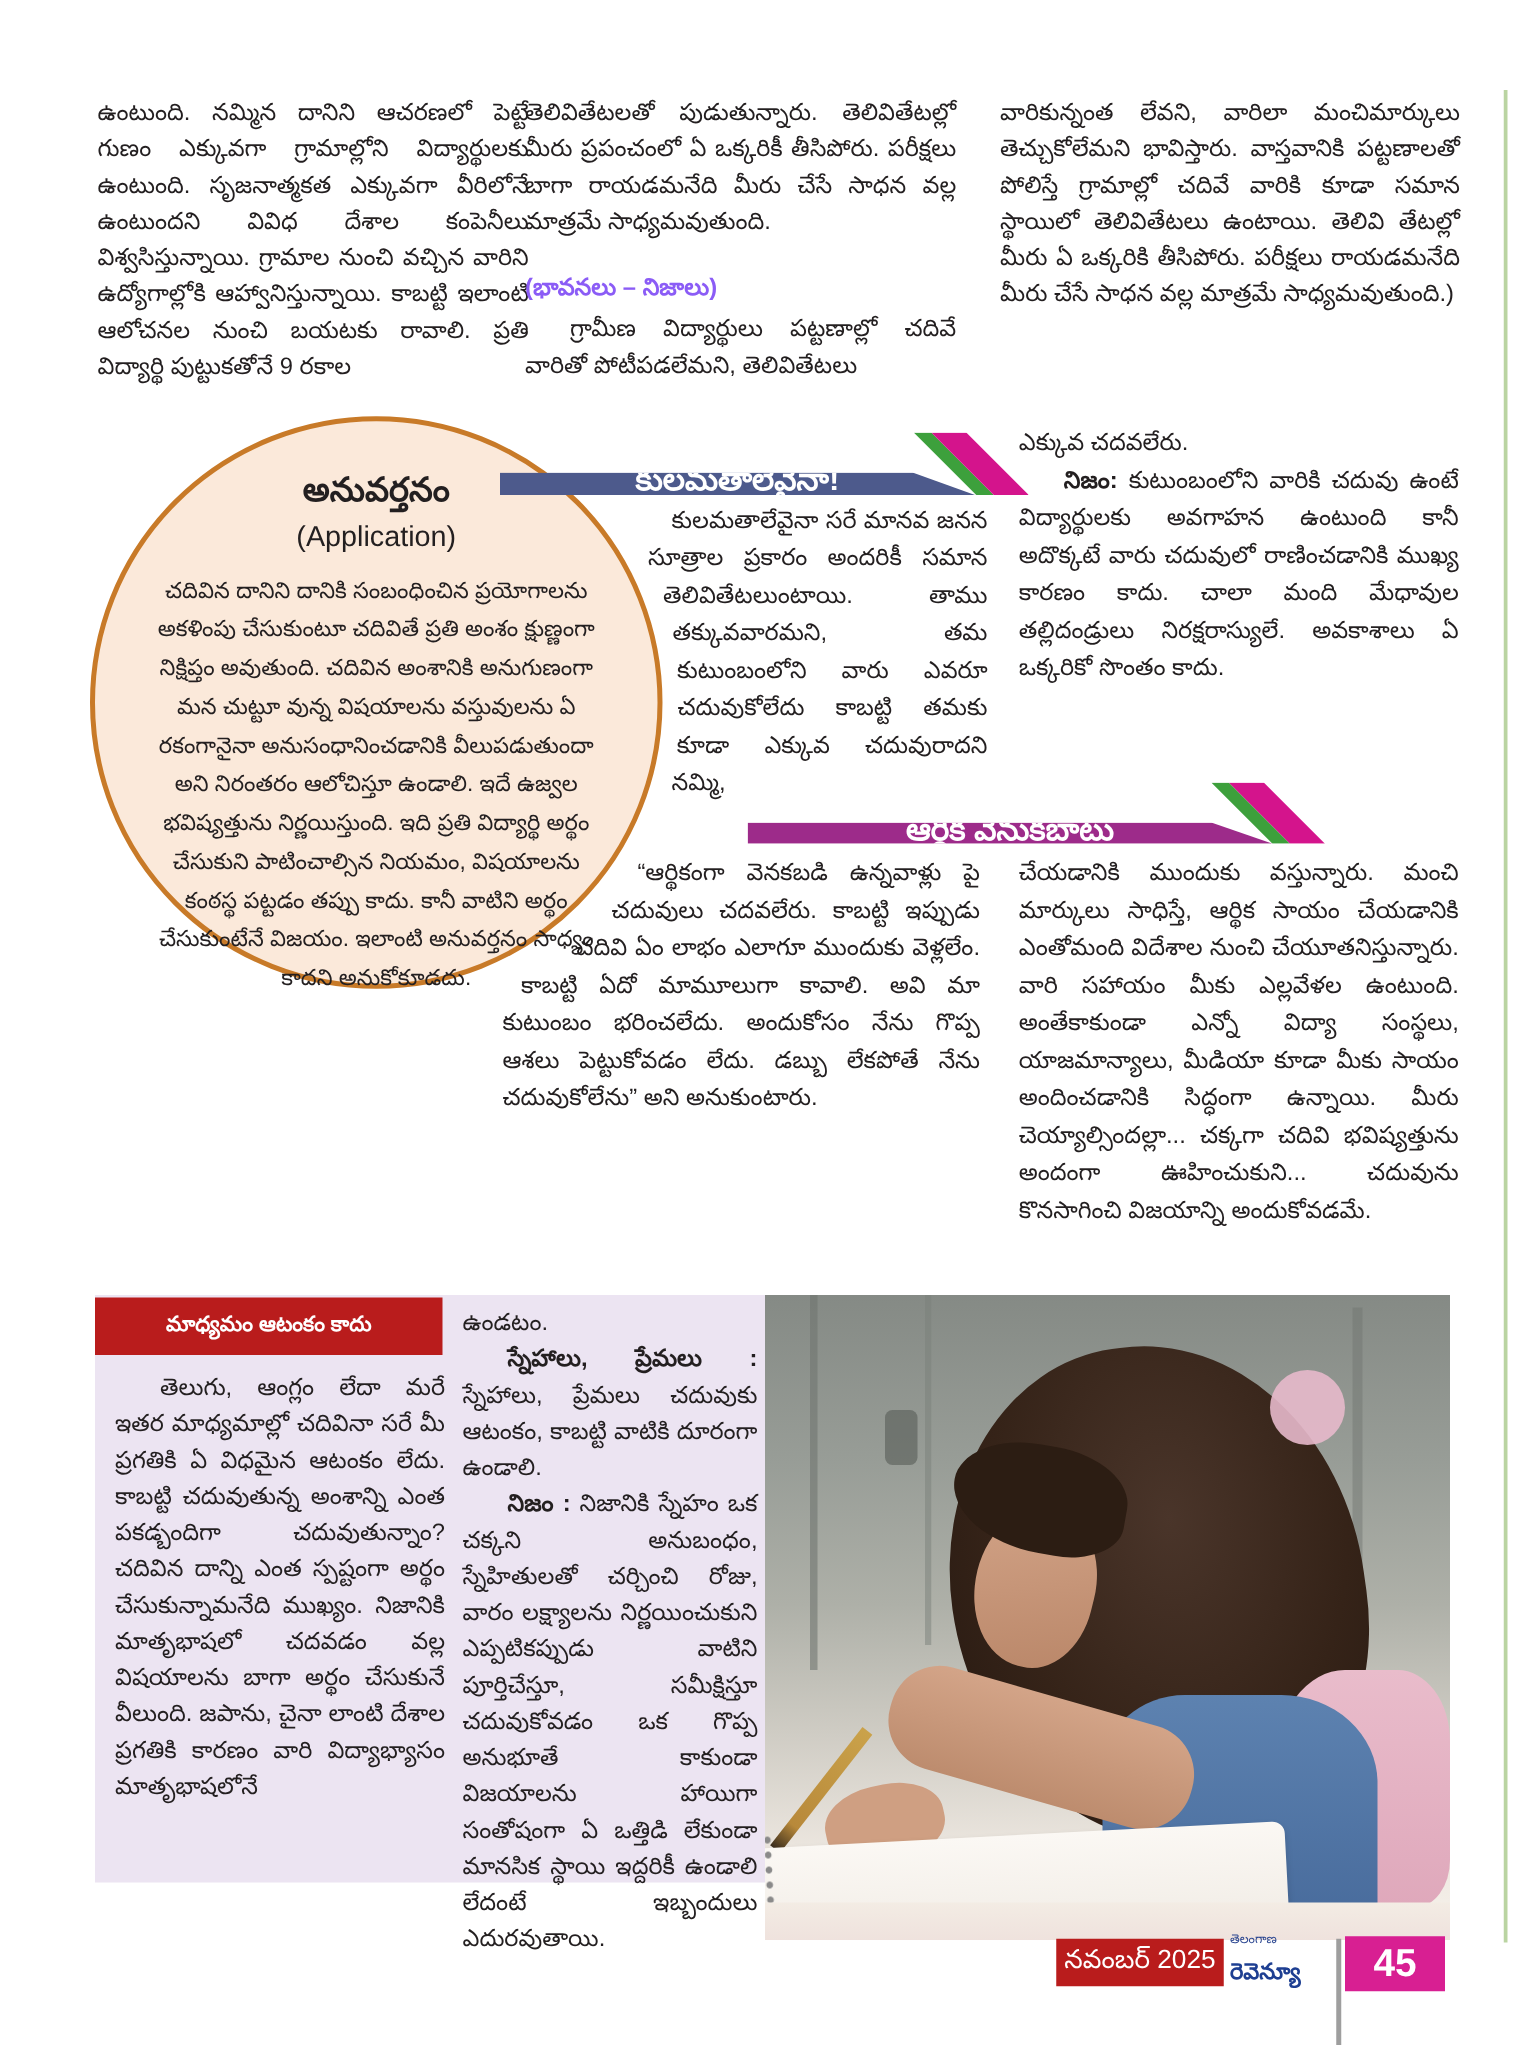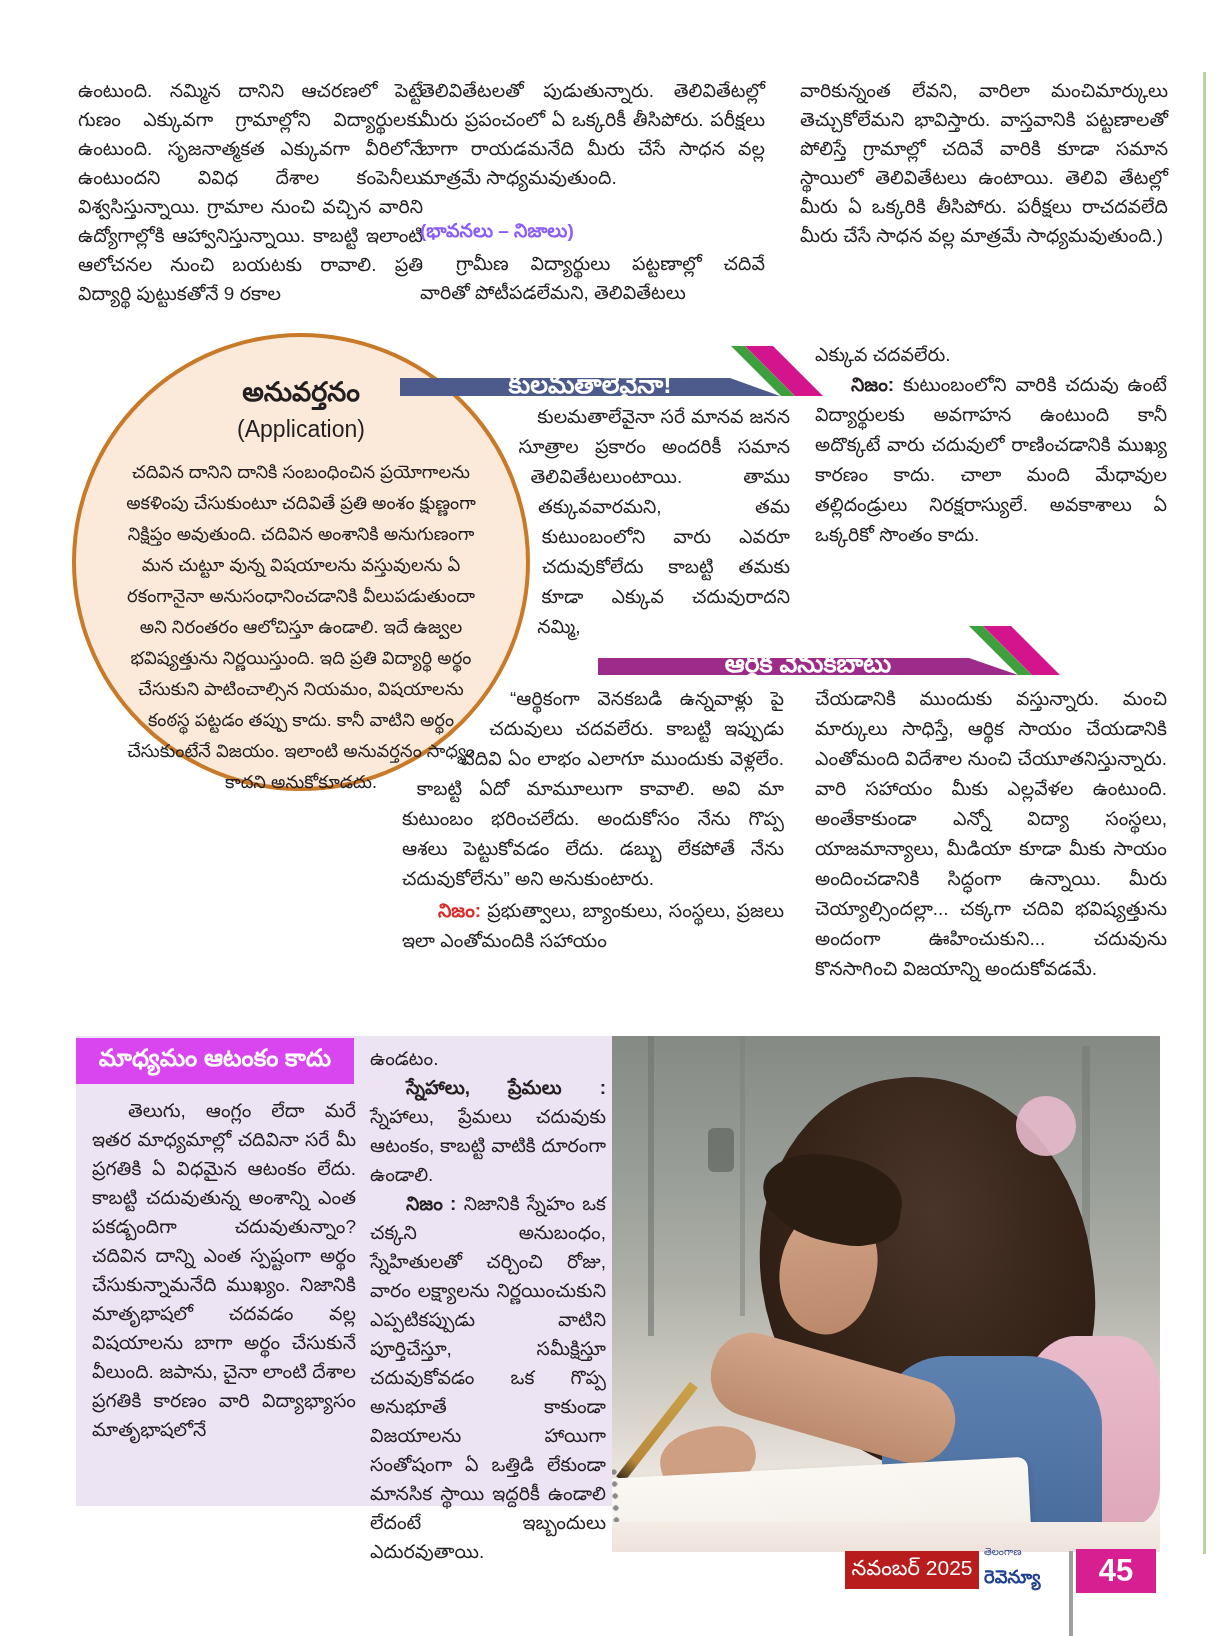--- a/index.html
+++ b/index.html
@@ -34,22 +34,22 @@
   
   .flow{font-size:19px;line-height:30px;text-align:justify;}
   .flow p{margin:0;}
   .spacer1{float:left;width:146px;height:226px;shape-outside:circle(237px at -97px 163px);}
   .spacer2{float:left;width:150px;height:118px;shape-outside:circle(237px at -97px -119px);}
   .fact-red{color:#d92b27;font-weight:bold;}
   .fact-dark{font-weight:bold;}
   
   .pinkbox{left:76px;top:1036px;width:541px;height:470px;background:#ece4f2;}
   .pink-head{
-    position:absolute;left:0;top:2px;width:278px;height:46px;background:#d946ef;
-    color:#ffffff;font-weight:bold;font-size:24px;display:flex;align-items:center;justify-content:center;
+    position:absolute;left:0;top:2px;width:278px;height:46px;background:#b91c1c;
+    color:#ffffff;font-weight:bold;font-size:17px;display:flex;align-items:center;justify-content:center;
   }
   .pink-left{position:absolute;left:16px;top:60px;width:264px;font-size:19px;line-height:29px;text-align:justify;}
   .pink-right{position:absolute;left:294px;top:8px;width:236px;font-size:19px;line-height:29px;text-align:justify;}
   .pinkbox p{margin:0;}
   
   .photo{left:612px;top:1036px;width:548px;height:516px;overflow:hidden;
     background:linear-gradient(180deg,#858a85 0%,#989d97 26%,#aeb0a8 48%,#cfccc4 68%,#efe9e2 88%,#f7f3ec 100%);}
   .ph{position:absolute;}
   
   .f-date{left:845px;top:1551px;width:134px;height:38px;background:#b91c1c;color:#fff;
@@ -71,21 +71,21 @@
     <p>ఉంటుంది. నమ్మిన దానిని ఆచరణలో పెట్టే గుణం ఎక్కువగా గ్రామాల్లోని విద్యార్థులకు ఉంటుంది. సృజనాత్మకత ఎక్కువగా వీరిలోనే ఉంటుందని వివిధ దేశాల కంపెనీలు విశ్వసిస్తున్నాయి. గ్రామాల నుంచి వచ్చిన వారిని ఉద్యోగాల్లోకి ఆహ్వానిస్తున్నాయి. కాబట్టి ఇలాంటి ఆలోచనల నుంచి బయటకు రావాలి. ప్రతి విద్యార్థి పుట్టుకతోనే 9 రకాల</p>
   </div>
 
   <div class="abs tcol" style="left:420px;top:76px;width:345px;">
     <p>తెలివితేటలతో పుడుతున్నారు. తెలివితేటల్లో మీరు ప్రపంచంలో ఏ ఒక్కరికీ తీసిపోరు. పరీక్షలు బాగా రాయడమనేది మీరు చేసే సాధన వల్ల మాత్రమే సాధ్యమవుతుంది.</p>
     <p class="red-head">(భావనలు – నిజాలు)</p>
     <p class="indent">గ్రామీణ విద్యార్థులు పట్టణాల్లో చదివే వారితో పోటీపడలేమని, తెలివితేటలు</p>
   </div>
 
   <div class="abs tcol" style="left:800px;top:76px;width:368px;">
-    <p>వారికున్నంత లేవని, వారిలా మంచిమార్కులు తెచ్చుకోలేమని భావిస్తారు. వాస్తవానికి పట్టణాలతో పోలిస్తే గ్రామాల్లో చదివే వారికి కూడా సమాన స్థాయిలో తెలివితేటలు ఉంటాయి. తెలివి తేటల్లో మీరు ఏ ఒక్కరికి తీసిపోరు. పరీక్షలు రాచదవలేది మీరు చేసే సాధన వల్ల మాత్రమే సాధ్యమవుతుంది.)</p>
+    <p>వారికున్నంత లేవని, వారిలా మంచిమార్కులు తెచ్చుకోలేమని భావిస్తారు. వాస్తవానికి పట్టణాలతో పోలిస్తే గ్రామాల్లో చదివే వారికి కూడా సమాన స్థాయిలో తెలివితేటలు ఉంటాయి. తెలివి తేటల్లో మీరు ఏ ఒక్కరికి తీసిపోరు. పరీక్షలు రాయడమనేది మీరు చేసే సాధన వల్ల మాత్రమే సాధ్యమవుతుంది.)</p>
   </div>
 
   <div class="abs circle">
     <p class="c-title">అనువర్తనం</p>
     <p class="c-sub">(Application)</p>
     <p class="c-body">చదివిన దానిని దానికి సంబంధించిన ప్రయోగాలను అకళింపు చేసుకుంటూ చదివితే ప్రతి అంశం క్షుణ్ణంగా నిక్షిప్తం అవుతుంది. చదివిన అంశానికి అనుగుణంగా మన చుట్టూ వున్న విషయాలను వస్తువులను ఏ రకంగానైనా అనుసంధానించడానికి వీలుపడుతుందా అని నిరంతరం ఆలోచిస్తూ ఉండాలి. ఇదే ఉజ్వల భవిష్యత్తును నిర్ణయిస్తుంది. ఇది ప్రతి విద్యార్థి అర్థం చేసుకుని పాటించాల్సిన నియమం, విషయాలను కంఠస్థ పట్టడం తప్పు కాదు. కానీ వాటిని అర్థం చేసుకుంటేనే విజయం. ఇలాంటి అనువర్తనం సాధ్యం కాదని అనుకోకూడదు.</p>
   </div>
 
   <div class="abs banner" style="left:400px;top:346px;width:430px;">
     <div class="bar" style="width:380px;background:#4d5a8c;">
@@ -109,21 +109,20 @@
     <div class="bar" style="width:420px;background:#9d2b8a;clip-path:polygon(0 0,calc(100% - 49px) 0,100% 100%,0 100%);">
       <span>ఆర్థిక వెనుకబాటు</span>
     </div>
     <div class="stripe" style="left:371px;width:64px;background:#3da03c;clip-path:polygon(0 0,14px 0,63px 100%,49px 100%);"></div>
     <div class="stripe" style="left:385px;width:78px;background:#d4148c;clip-path:polygon(0 0,28px 0,77px 100%,49px 100%);"></div>
   </div>
 
   <div class="abs flow" style="left:402px;top:684px;width:382px;">
     <div class="spacer2"></div>
     <p>“ఆర్థికంగా వెనకబడి ఉన్నవాళ్లు పై చదువులు చదవలేరు. కాబట్టి ఇప్పుడు చదివి ఏం లాభం ఎలాగూ ముందుకు వెళ్లలేం. కాబట్టి ఏదో మామూలుగా కావాలి. అవి మా కుటుంబం భరించలేదు. అందుకోసం నేను గొప్ప ఆశలు పెట్టుకోవడం లేదు. డబ్బు లేకపోతే నేను చదువుకోలేను” అని అనుకుంటారు.</p>
-    <p class="indent" style="margin-top:2px;"><span class="fact-red">నిజం:</span><span> ప్రభుత్వాలు, బ్యాంకులు, సంస్థలు, ప్రజలు ఇలా ఎంతోమందికి సహాయం</span></p>
   </div>
 
   <div class="abs flow" style="left:815px;top:684px;width:352px;">
     <p>చేయడానికి ముందుకు వస్తున్నారు. మంచి మార్కులు సాధిస్తే, ఆర్థిక సాయం చేయడానికి ఎంతోమంది విదేశాల నుంచి చేయూతనిస్తున్నారు. వారి సహాయం మీకు ఎల్లవేళల ఉంటుంది. అంతేకాకుండా ఎన్నో విద్యా సంస్థలు, యాజమాన్యాలు, మీడియా కూడా మీకు సాయం అందించడానికి సిద్ధంగా ఉన్నాయి. మీరు చెయ్యాల్సిందల్లా... చక్కగా చదివి భవిష్యత్తును అందంగా ఊహించుకుని... చదువును కొనసాగించి విజయాన్ని అందుకోవడమే.</p>
   </div>
 
   <div class="abs pinkbox">
     <div class="pink-head">
       <span>మాధ్యమం ఆటంకం కాదు</span>
     </div>

